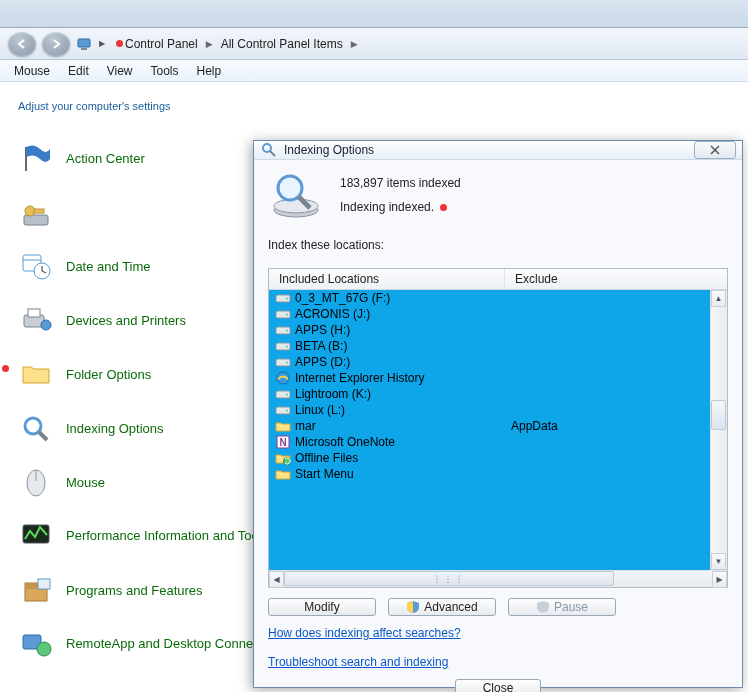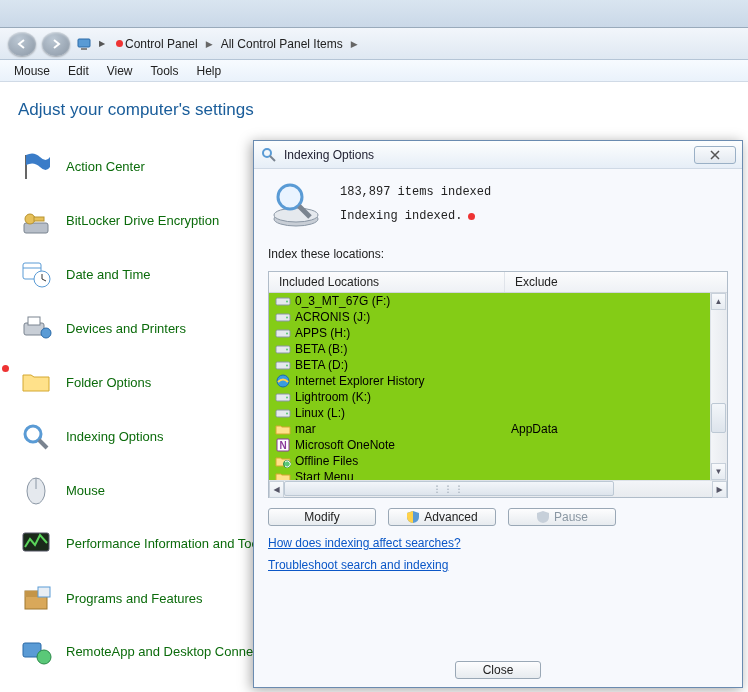--- a/index.html
+++ b/index.html
@@ -63,21 +63,21 @@
   }
   .menu-item { padding: 2px 8px; color: #222; }
   .content {
     position: absolute;
     top: 82px; left: 0; right: 0; bottom: 0;
     background: #fff;
     padding: 18px 10px 0 18px;
   }
   .page-title {
     color: #1a5d9a;
-    font-size: 17px;
+    font-size: 11px;
     margin-bottom: 30px;
   }
   .cpl-list { display:flex; flex-direction:column; gap: 22px; }
   .cpl-item { display:flex; align-items:center; gap: 12px; color:#0b6b0b; font-size: 13px; }
   .cpl-item .icon { width: 36px; height: 32px; display:flex; align-items:center; justify-content:center; font-size: 22px; flex-shrink:0; }
   .cpl-item .label {}
   .cpl-item.two-line .label { line-height: 1.2; }
   .marker-dot { position:absolute; width:7px;height:7px;background:#e33;border-radius:50%; }
 
   
@@ -104,27 +104,27 @@
     background: linear-gradient(to bottom, #f8fafc, #e3e9f0);
     border: 1px solid #9ab0c6;
     border-radius: 3px;
     display:flex; align-items:center; justify-content:center;
     font-size: 12px; color:#333;
   }
   .dialog-body { flex:1; padding: 10px 14px 8px 14px; display:flex; flex-direction:column; }
   .idx-status { display:flex; gap:16px; margin-bottom: 18px; }
   .idx-icon { width:56px; height:50px; display:flex;align-items:center;justify-content:center; }
   .idx-text { display:flex; flex-direction:column; justify-content:center; gap:10px; font-size:12px; color:#222; }
-  .idx-text .row { display:flex; align-items:center; gap:6px;font-family:Liberation Mono, monospace; }
-  .loc-label { font-size:12px; color:#222; margin-bottom:10px; }
+  .idx-text .row { display:flex; align-items:center; gap:6px; }
+  .loc-label { font-size:12px; color:#222; margin-bottom:16px; }
   .loc-box {
     border: 1px solid #b0bcc9;
-    background:#84cc16;
+    background:#0ea5e9;
     display:flex; flex-direction:column;
-    height: 227px;
+    height: 320px;
   }
   .loc-header {
     display:flex;
     background: linear-gradient(to bottom,#fcfcfd,#eef1f5);
     border-bottom:1px solid #d0d6de;
     font-size:12px; color:#222;
   }
   .loc-col { padding:3px 10px; }
   .loc-col.inc { width: 236px; border-right:1px solid #e0e4ea; }
   .loc-col.exc { flex:1; }
@@ -146,21 +146,21 @@
   .btn-row { display:flex; gap:12px; margin-top:10px; }
   .win-btn {
     height:18px; min-width:108px;
     background: linear-gradient(to bottom,#fdfdfe,#e7ebef);
     border:1px solid #9aa8b6; border-radius:3px;
     display:flex; align-items:center; justify-content:center; gap:4px;
     font-size:12px; color:#222;
   }
   .win-btn.disabled { color:#8a97a3; }
   .shield { width:14px;height:14px; }
-  .links { margin-top:10px; display:flex; flex-direction:column; gap:8px; }
+  .links { margin-top:10px; display:flex; flex-direction:column; gap:15px; }
   .links a { color:#0b57c7; text-decoration:underline; font-size:12px; }
   .dialog-footer { display:flex; justify-content:center; margin-top:auto; padding-top:10px; }
   .drive-ico, .folder-ico, .ie-ico, .note-ico, .off-ico {
     width:16px;height:14px; display:inline-block; flex-shrink:0;
   }
   svg { display:block; }
 </style>
 </head>
 <body>
 
@@ -220,21 +220,20 @@
         <span class="label">Action Center</span>
       </div>
       <div class="cpl-item">
         <span class="icon">
           <svg width="32" height="30" viewBox="0 0 32 30">
               <rect x="4" y="18" width="24" height="10" rx="2" fill="#b8bfc9" stroke="#7a8490"></rect>
               <circle cx="10" cy="14" r="5" fill="#e6c05a" stroke="#b89430"></circle>
               <rect x="14" y="12" width="10" height="4" fill="#e6c05a" stroke="#b89430"></rect>
             </svg>
         </span>
-        <span class="label">BitLocker Drive Encryption</span>
       </div>
       <div class="cpl-item">
         <span class="icon">
           <svg width="32" height="30" viewBox="0 0 32 30">
               <rect x="3" y="4" width="18" height="16" rx="2" fill="#fff" stroke="#5a9bd5"></rect>
               <line x1="3" y1="9" x2="21" y2="9" stroke="#5a9bd5"></line>
               <circle cx="22" cy="20" r="8" fill="#fff" stroke="#5a9bd5"></circle>
               <line x1="22" y1="20" x2="22" y2="15" stroke="#333"></line>
               <line x1="22" y1="20" x2="26" y2="22" stroke="#333"></line>
             </svg>
@@ -408,21 +407,21 @@
                 </div>
               </div>
               <div class="loc-row">
                 <div class="loc-cell inc">
                   <span class="drive-ico">
                     <svg width="16" height="14" viewBox="0 0 16 14">
                       <rect x="1" y="4" width="14" height="7" rx="1.5" fill="#e5e9ee" stroke="#8a96a4"></rect>
                       <circle cx="12" cy="7.5" r="1" fill="#5ac878"></circle>
                     </svg>
                   </span>
-                  <span>BETA (D:)</span>
+                  <span>APPS (D:)</span>
                 </div>
                 <div class="loc-cell exc">
                   <span></span>
                 </div>
               </div>
               <div class="loc-row">
                 <div class="loc-cell inc">
                   <span class="drive-ico">
                     <svg width="16" height="14" viewBox="0 0 16 14">
                       <circle cx="8" cy="7" r="6" fill="#3a9be0" stroke="#1a6aa8"></circle>

